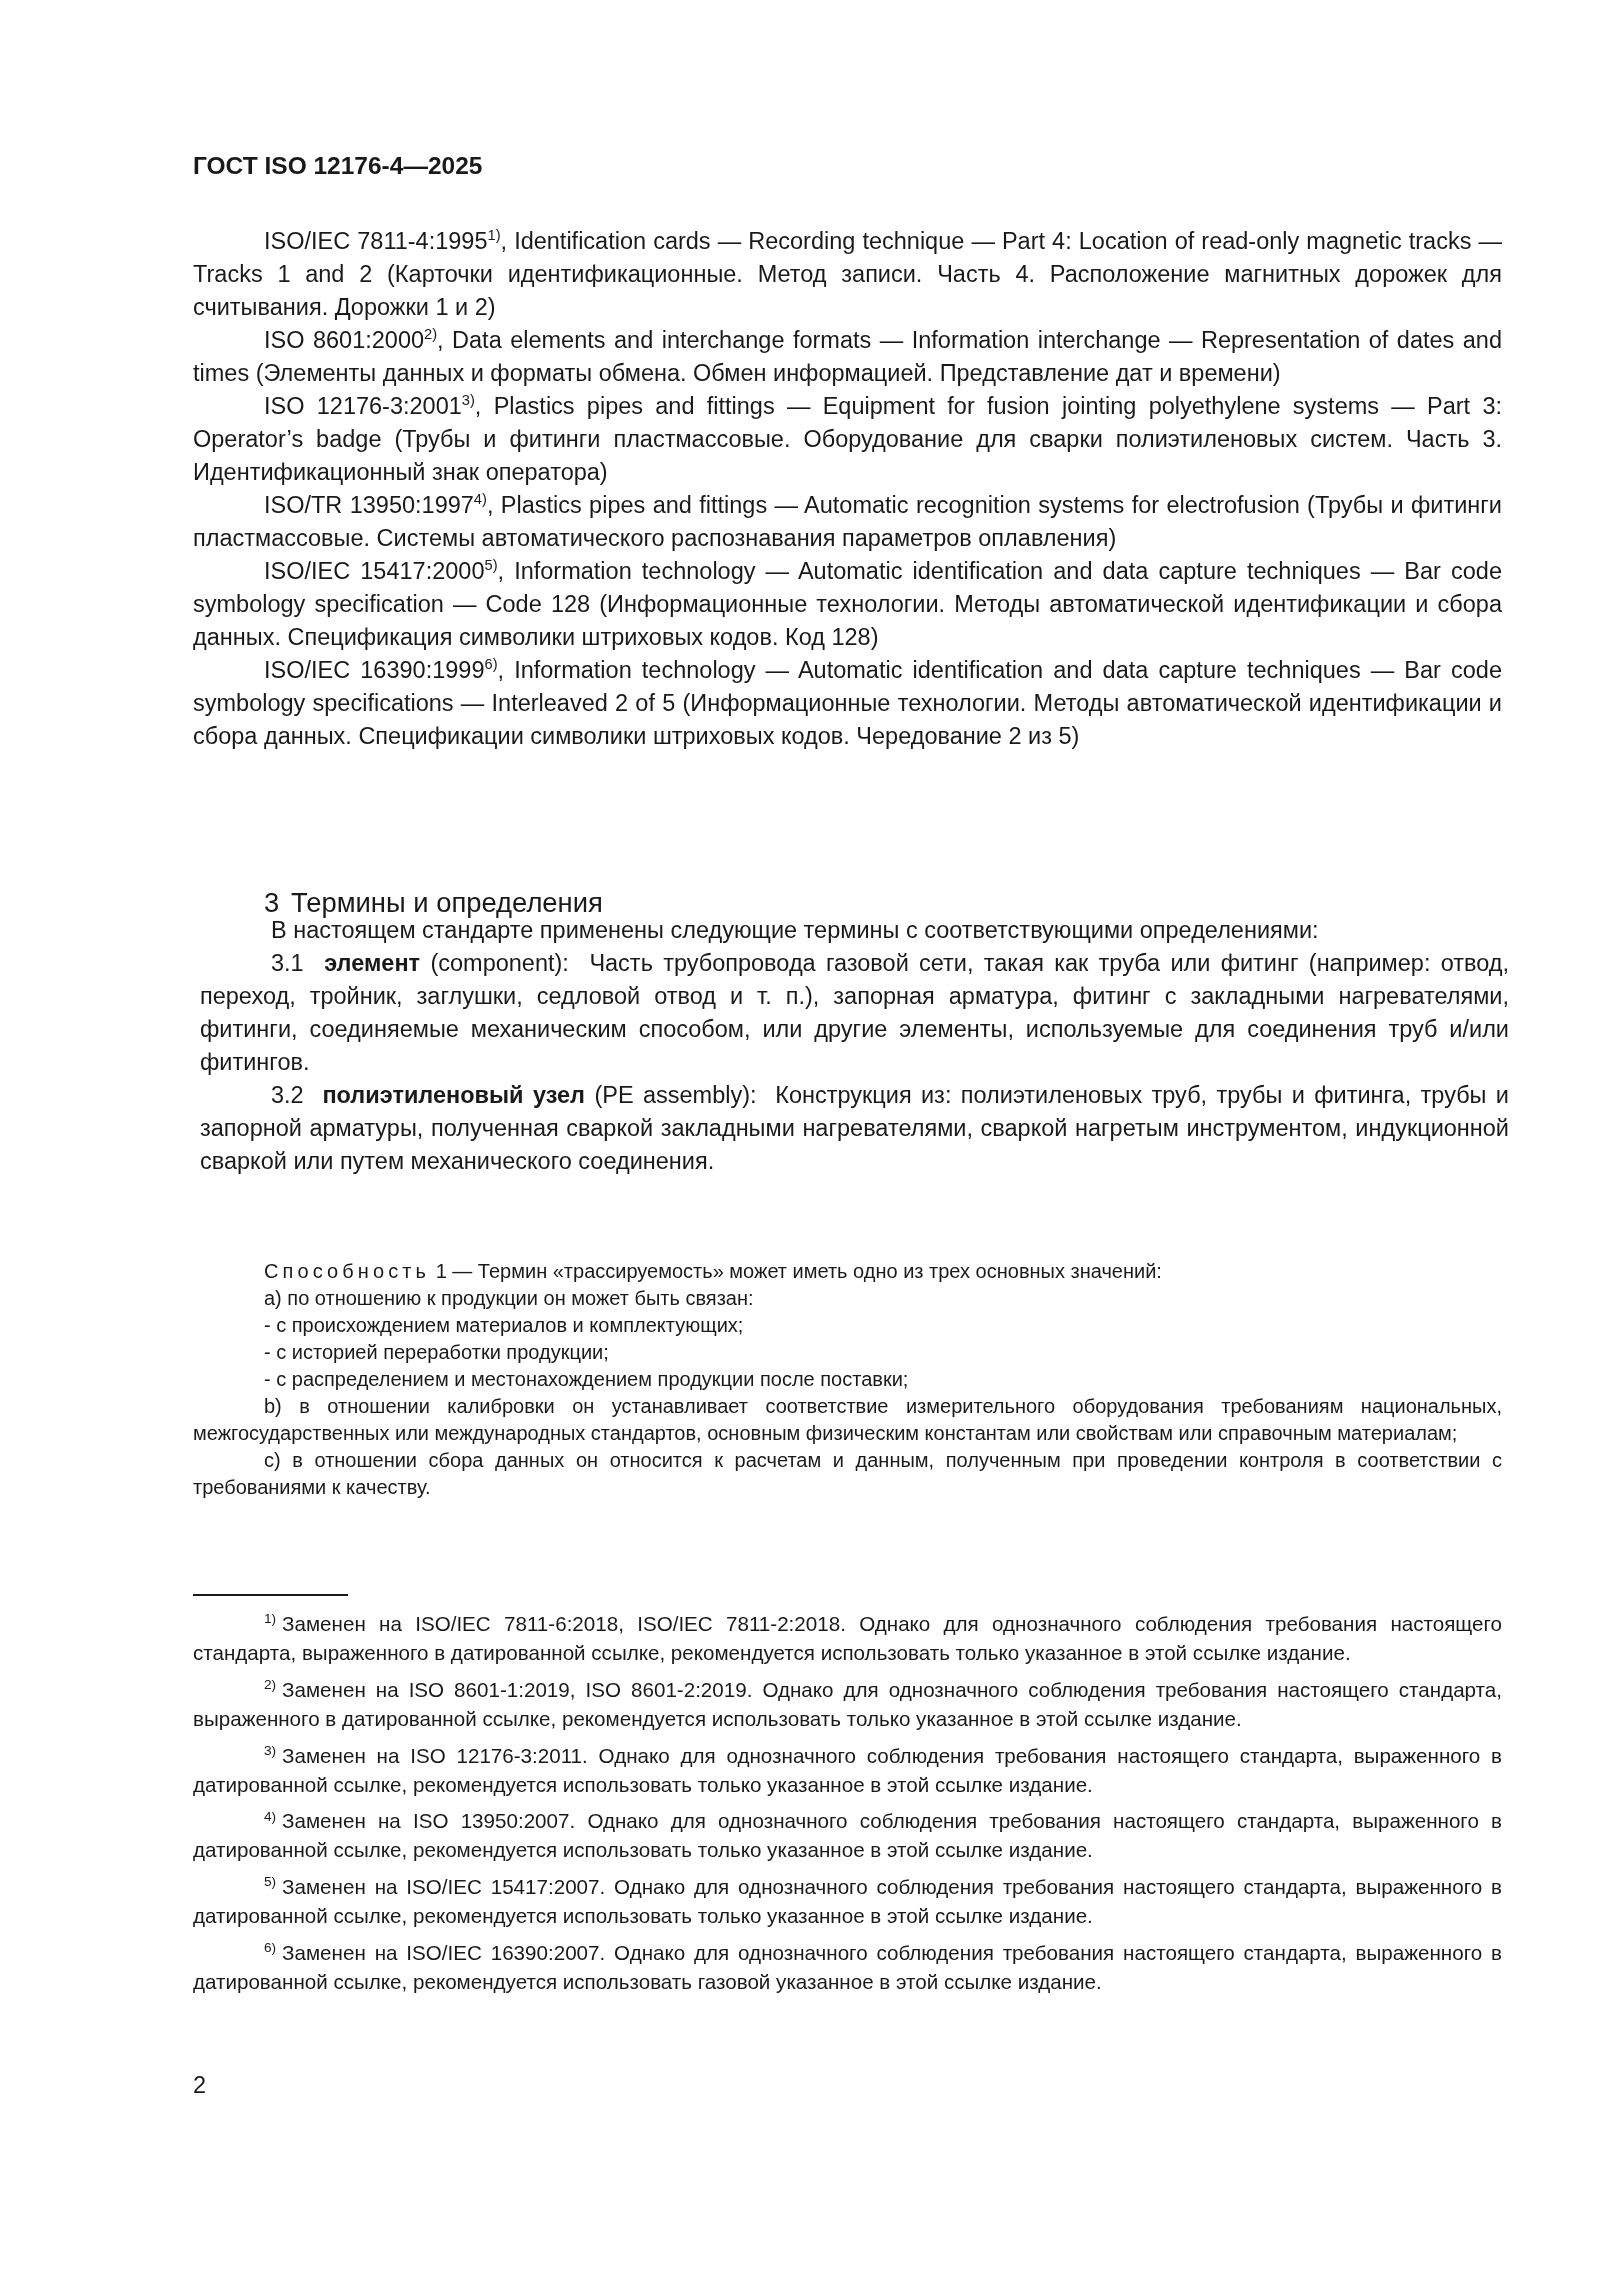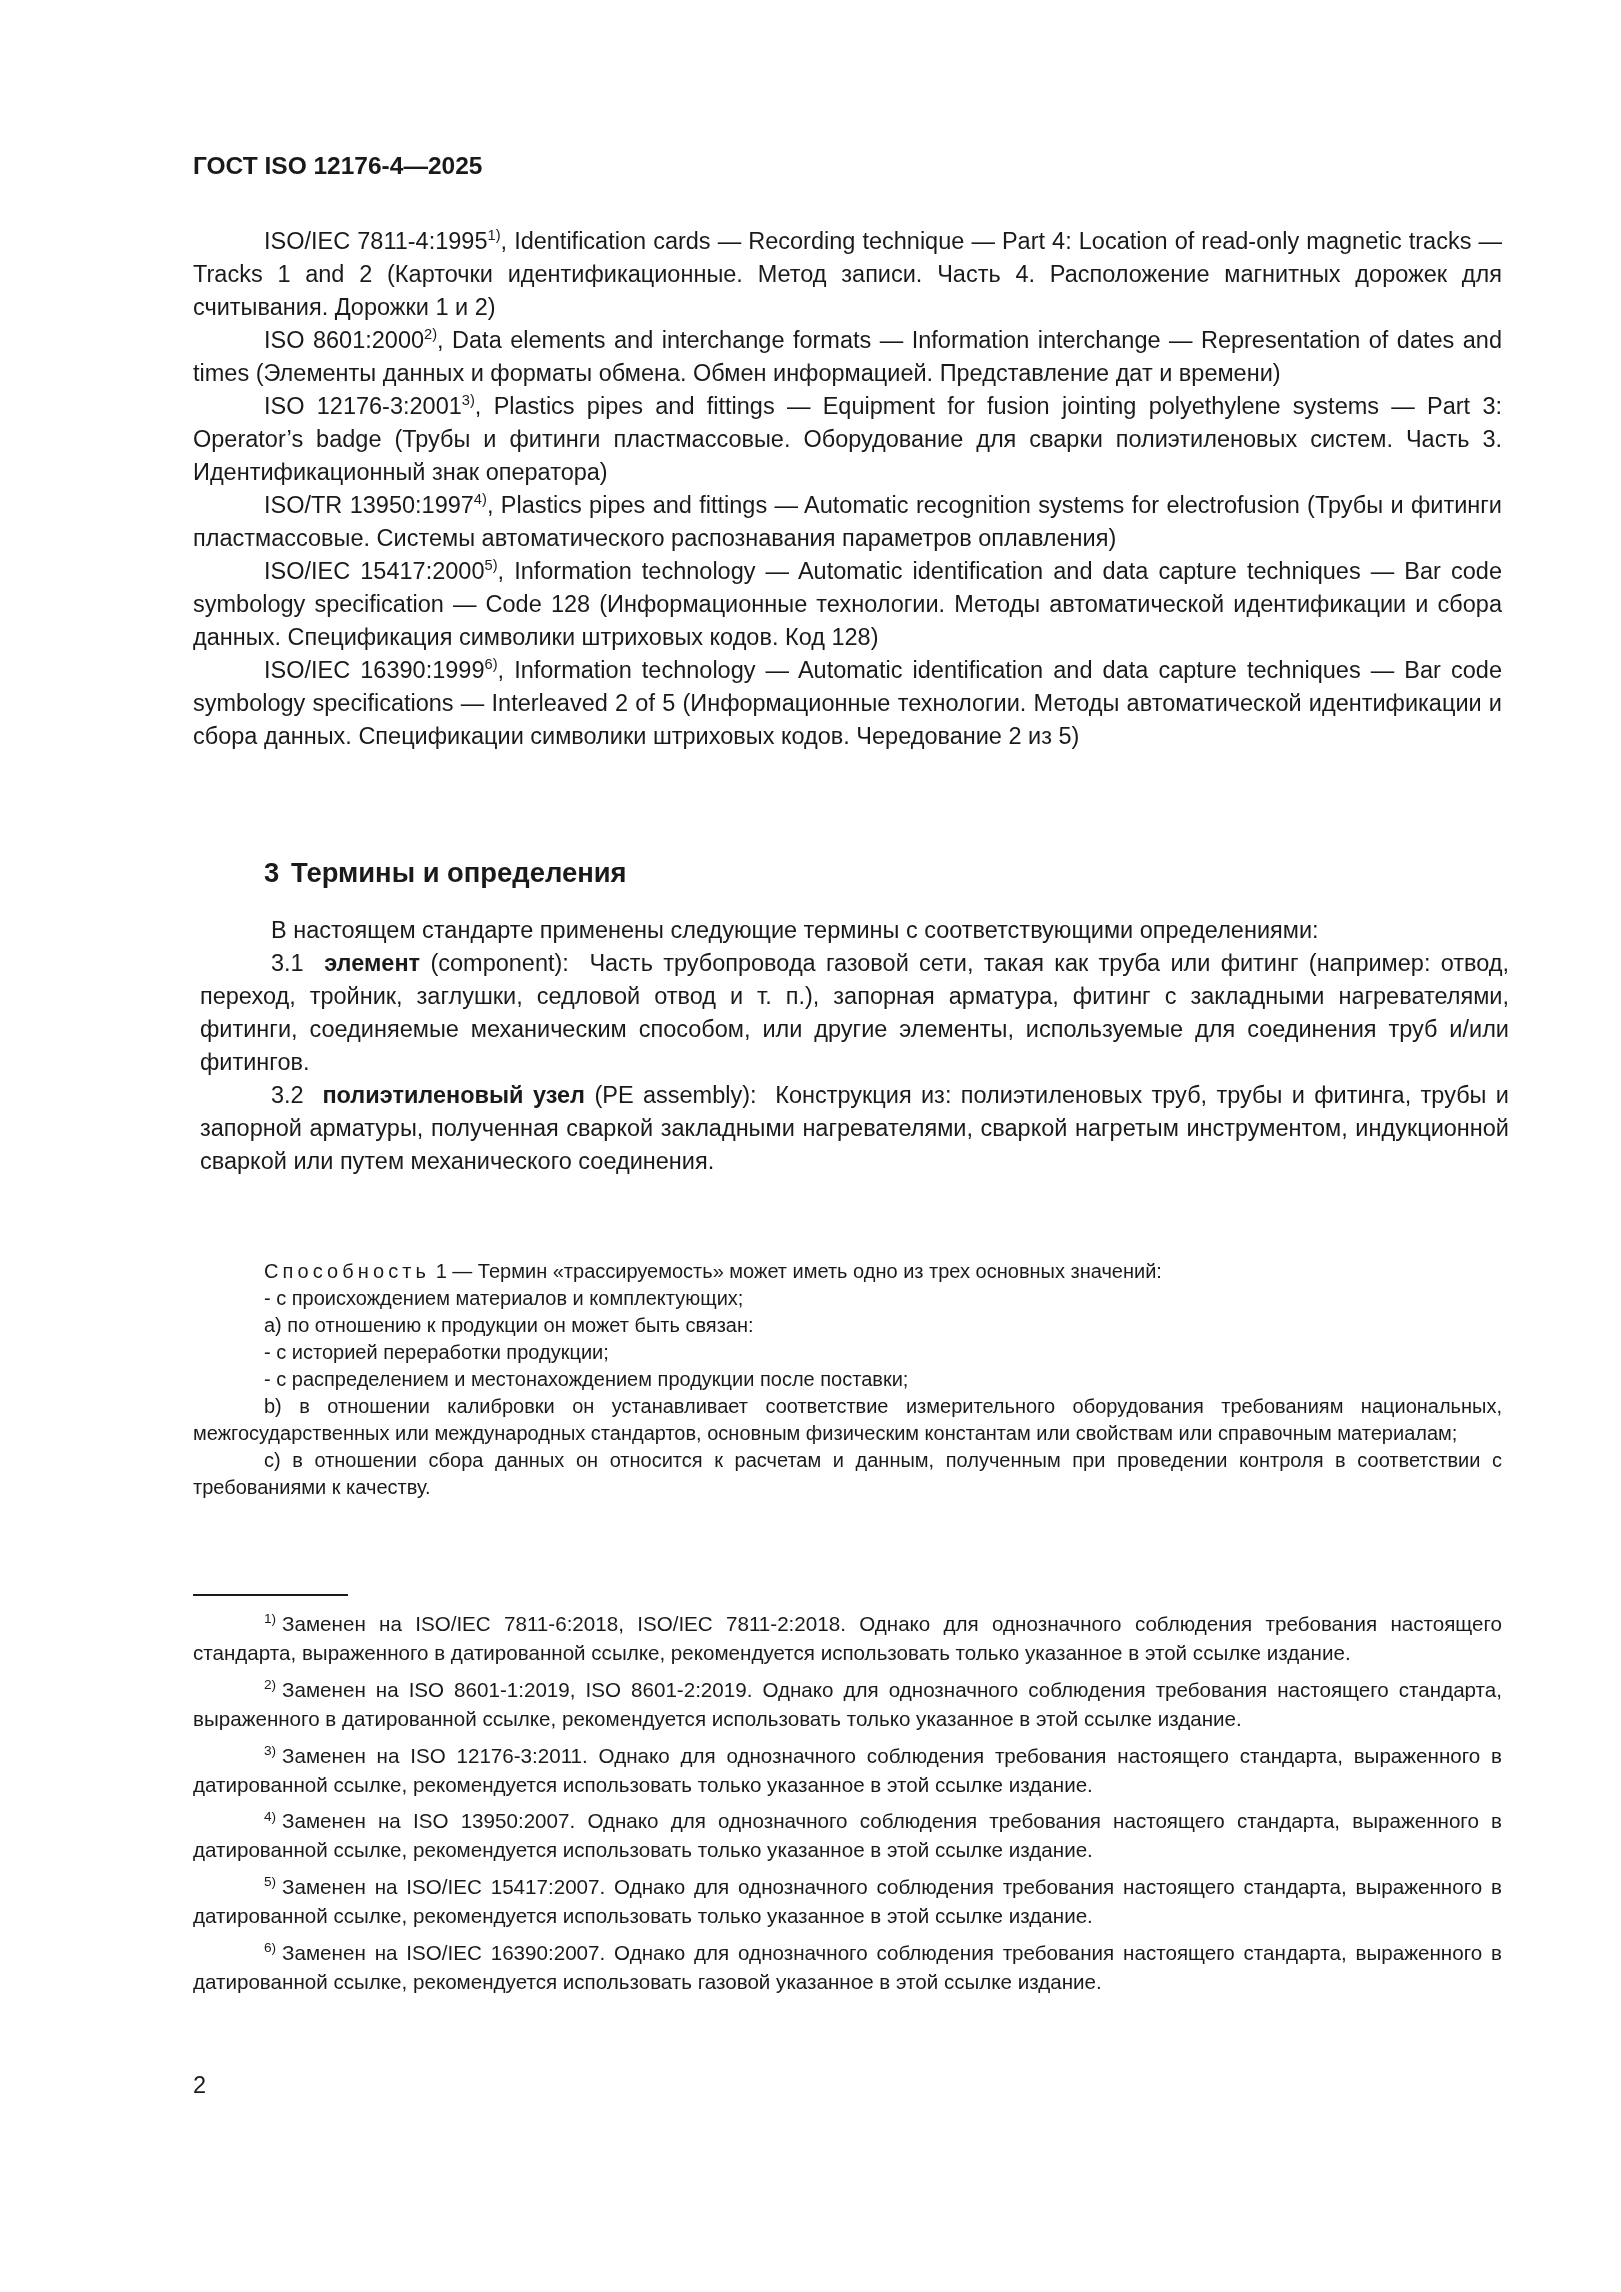--- a/index.html
+++ b/index.html
@@ -3,21 +3,21 @@
 <meta charset="utf-8">
 <style>
   html, body { margin: 0; padding: 0; background: #ffffff; }
   body { width: 1621px; height: 2293px; position: relative; overflow: hidden;
          font-family: "Liberation Sans", sans-serif; color: #1a1a1a; }
   .page { position: absolute; left: 193px; top: 0; width: 1309px; }
   .doc-header { position: absolute; top: 151px; left: 0; font-weight: bold; font-size: 24.5px; line-height: 29px; margin: 0; text-align: center; }
   .refs { position: absolute; top: 225px; left: 0; width: 1309px; }
   p.body { margin: 0; font-size: 23.5px; line-height: 33px; text-align: justify; text-indent: 71px; hyphens: manual; }
   sup { font-size: 14.7px; line-height: 0; vertical-align: 8.8px; }
-  .section-heading { position: absolute; top: 855px; left: 71px; margin: 0; font-size: 27.4px; font-weight: bold; line-height: 35px; }
+  .section-heading { position: absolute; top: 885px; left: 71px; margin: 0; font-size: 27.4px; font-weight: normal; line-height: 35px; }
   .section-heading .num { margin-right: 11.8px; }
   .terms { position: absolute; top: 914px; left: 7px; width: 1309px; }
   b { font-weight: bold; }
   .note { position: absolute; top: 1258px; left: 0; width: 1309px; }
   .note p { margin: 0; font-size: 20px; line-height: 27px; text-align: justify; }
   .note p.ind { text-indent: 71px; }
   .note .label { letter-spacing: 4.1px; }
   .sep { position: absolute; top: 1594px; left: 0; width: 155px; height: 0; border-top: 2px solid #1a1a1a; }
   .footnotes { position: absolute; top: 1609px; left: 0; width: 1309px; }
   .footnotes p { margin: 0 0 7.8px 0; font-size: 20.6px; line-height: 29px; text-align: justify; text-indent: 71px; }
@@ -43,22 +43,22 @@
   <h2 class="section-heading"><span class="num">3</span><span>Термины и определения</span></h2>
 
   <div class="terms">
     <p class="body">В настоящем стандарте применены следующие термины с соответствующими определениями:</p>
     <p class="body"><span>3.1</span>&nbsp; <b>элемент</b> <span>(component):</span>&nbsp; <span>Часть трубопровода газовой сети, такая как труба или фитинг (напри­мер: отвод, переход, тройник, заглушки, седловой отвод и т. п.), запорная арматура, фитинг с закладны­ми нагревателями, фитинги, соединяемые механическим способом, или другие элементы, используе­мые для соединения труб и/или фитингов.</span></p>
     <p class="body"><span>3.2</span>&nbsp; <b>полиэтиленовый узел</b> <span>(PE assembly):</span>&nbsp; <span>Конструкция из: полиэтиленовых труб, трубы и фи­тинга, трубы и запорной арматуры, полученная сваркой закладными нагревателями, сваркой нагретым инструментом, индукционной сваркой или путем механического соединения.</span></p>
   </div>
 
   <div class="note">
     <p class="ind"><span class="label">Способность</span> <span>1</span> <span>— Термин «трассируемость» может иметь одно из трех основных значений:</span></p>
+    <p class="ind">a)  по отношению к продукции он может быть связан:</p>
     <p class="ind">- с происхождением материалов и комплектующих;</p>
-    <p class="ind">a)  по отношению к продукции он может быть связан:</p>
     <p class="ind">- с историей переработки продукции;</p>
     <p class="ind">- с распределением и местонахождением продукции после поставки;</p>
     <p class="ind">b)  в отношении калибровки он устанавливает соответствие измерительного оборудования требованиям на­циональных, межгосударственных или международных стандартов, основным физическим константам или свой­ствам или справочным материалам;</p>
     <p class="ind">c)  в отношении сбора данных он относится к расчетам и данным, полученным при проведении контроля в соответствии с требованиями к качеству.</p>
   </div>
 
   <div class="sep"></div>
 
   <div class="footnotes">
     <p><sup>1)</sup><span>Заменен на ISO/IEC 7811-6:2018, ISO/IEC 7811-2:2018. Однако для однозначного соблюдения требования настоящего стандарта, выраженного в датированной ссылке, рекомендуется использовать только указанное в этой ссылке издание.</span></p>

